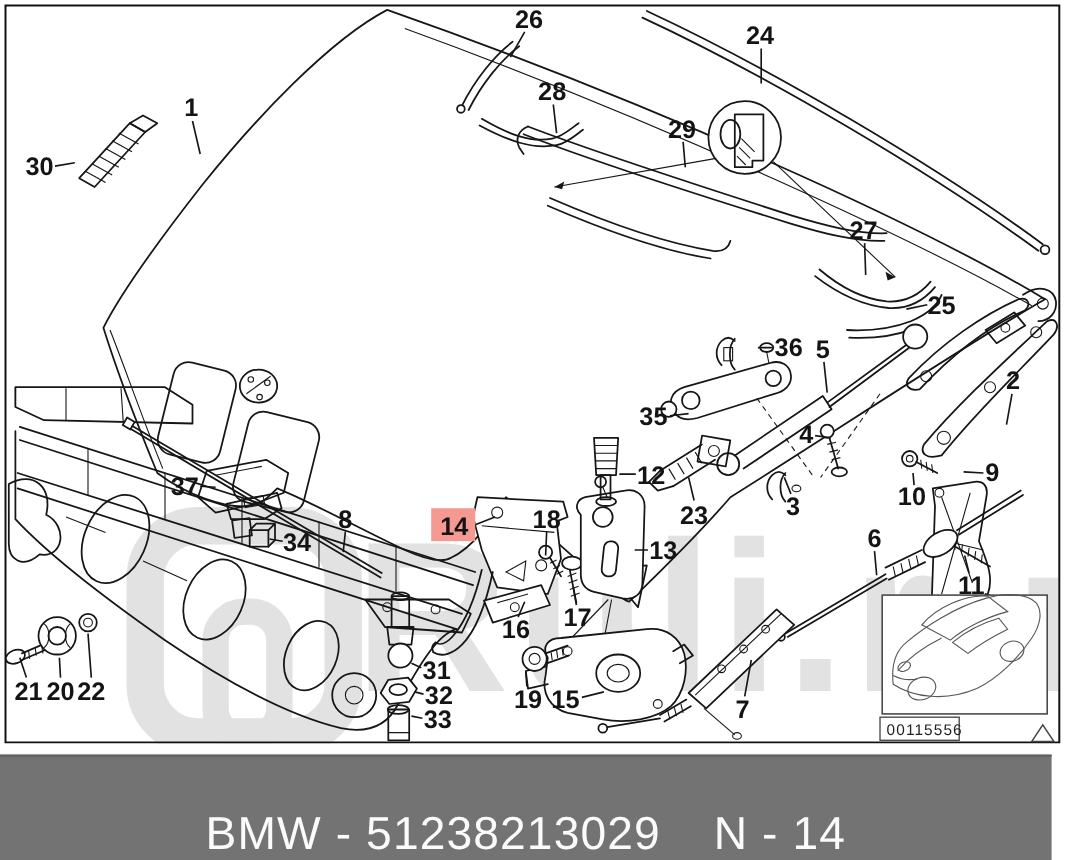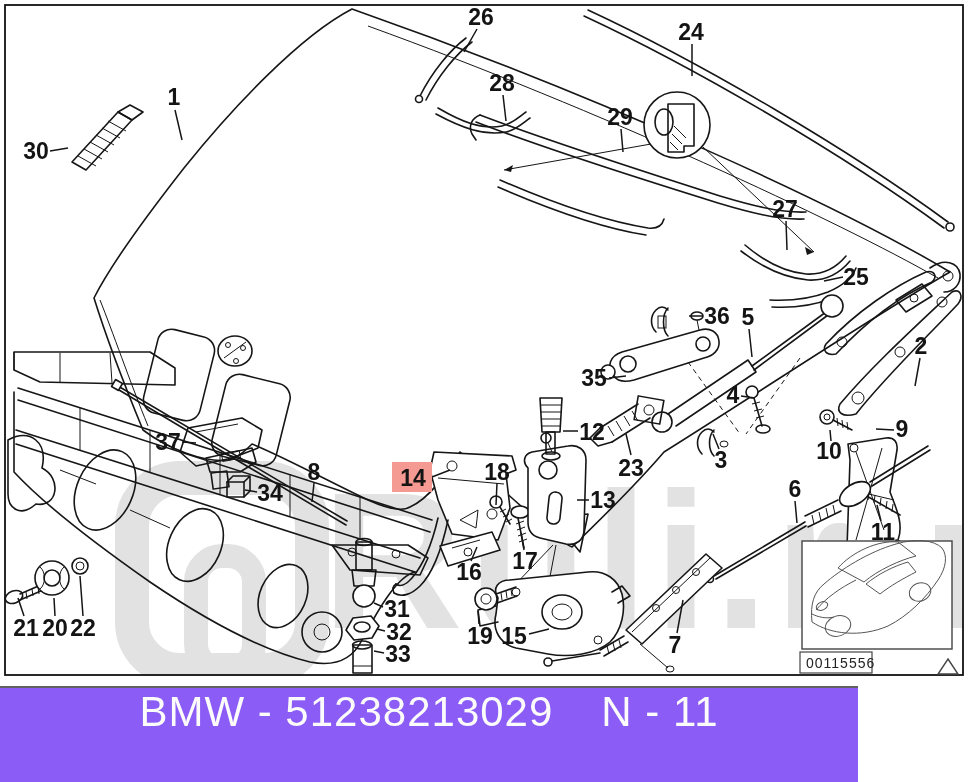--- a/index.html
+++ b/index.html
@@ -9,22 +9,22 @@
   .ln{stroke:#161616;stroke-width:1.6;fill:none;stroke-linecap:round;stroke-linejoin:round;}
   .lnf{stroke:#161616;stroke-width:1.6;fill:#ffffff;stroke-linejoin:round;}
   .thin{stroke:#161616;stroke-width:1;fill:none;}
   .dash{stroke:#161616;stroke-width:1;fill:none;stroke-dasharray:5 4;}
   .leader{stroke:#161616;stroke-width:1.5;fill:none;}
   .wm{fill:#e2e2e2;}
   .wm-stroke{stroke:#e2e2e2;fill:none;}
   text.plbl{font:700 23px "Liberation Sans",sans-serif;fill:#141414;}
   text.wmtxt{font:700 195px "Liberation Sans",sans-serif;letter-spacing:6px;}
   text.codetxt{font:400 14px "Liberation Sans",sans-serif;fill:#222;letter-spacing:1px;}
-  #footer{position:absolute;left:0;top:686px;width:858px;height:96px;background:#8b5cf6;
-          border-top:2px solid #616161;display:flex;align-items:flex-start;justify-content:center;
+  #footer{position:absolute;left:0;top:686px;width:956px;height:96px;background:#737373;
+          border-top:2px solid #616161;display:flex;align-items:flex-end;justify-content:center;
           gap:48px;box-sizing:border-box;}
   #footer span{color:#fbfbfb;font-size:42px;letter-spacing:1px;white-space:nowrap;}
 </style>
 </head>
 <body>
 
 <div id="page">
 
 <svg id="diagram-svg" width="970" height="676" viewBox="0 0 970 676">
 
@@ -382,16 +382,16 @@
       <path d="M812,614 C818,617 826,619 834,617"></path>
     </g>
     <rect x="800" y="652" width="72" height="21" fill="#fff" stroke="#444" stroke-width="1.2"></rect>
     <text class="codetxt" x="806" y="668">00115556</text>
     <path d="M948,659 L958,674 L938,674 Z" fill="#fff" stroke="#444" stroke-width="1.4"></path>
   </g>
 </svg>
 
 <div id="footer">
   <span>BMW - 51238213029</span>
-  <span>N - 11</span>
+  <span>N - 14</span>
 </div>
 
 </div>
 
 </body></html>

